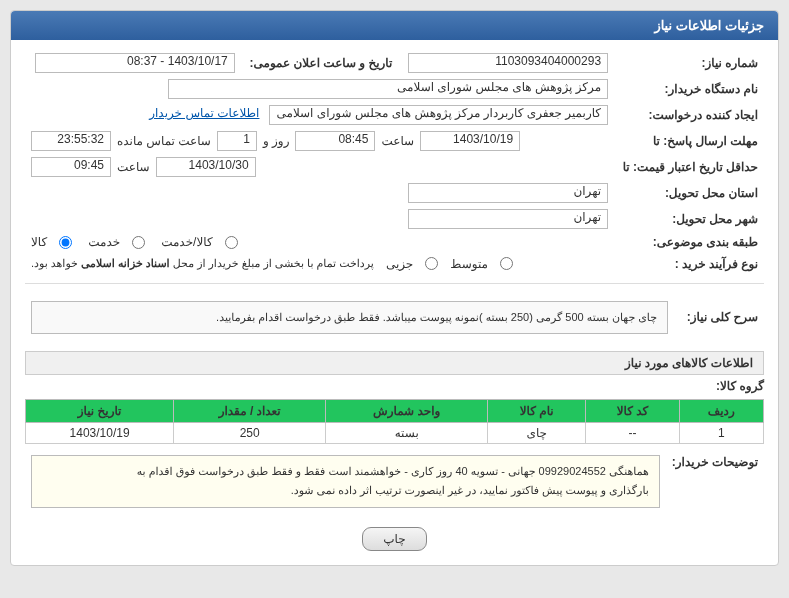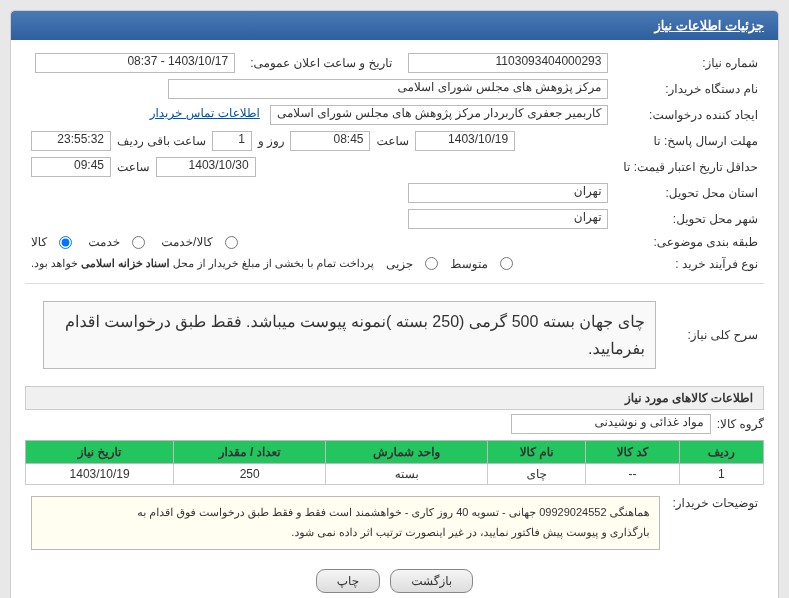--- a/index.html
+++ b/index.html
@@ -22,38 +22,37 @@
       border-radius: 4px;
     }
     .card-header {
       background: linear-gradient(to bottom, #4a7ab5, #2e5f9e);
       color: #fff;
       padding: 7px 14px;
       font-size: 13px;
       font-weight: bold;
       border-radius: 4px 4px 0 0;
       text-align: right;
-      text-decoration: underline;
     }
     .card-body {
       padding: 10px 14px;
     }
     .info-table {
       width: 100%;
       border-collapse: collapse;
       margin-bottom: 8px;
     }
     .info-table td {
       padding: 3px 6px;
       vertical-align: middle;
       font-size: 12px;
     }
     .label-cell {
       color: #333;
-      font-weight: normal;
+      font-weight: bold;
       white-space: nowrap;
       text-align: right;
       width: auto;
     }
     .value-cell {
       text-align: right;
     }
     .value-box {
       border: 1px solid #bbb;
       background: #fff;
@@ -108,23 +107,23 @@
       text-align: right;
       margin: 2px 0;
     }
     .purchase-note span.bold {
       font-weight: bold;
     }
     .sarh-box {
       border: 1px solid #bbb;
       background: #f9f9f9;
       padding: 6px 10px;
-      margin: 6px 12px;
-      text-align: right;
-      font-size: 16px;
+      margin: 6px 0;
+      text-align: right;
+      font-size: 11px;
       line-height: 1.7;
     }
     .section-header {
       background: #f0f0f0;
       border: 1px solid #ccc;
       padding: 4px 10px;
       font-weight: bold;
       font-size: 12px;
       text-align: right;
       margin: 6px 0 4px 0;
@@ -229,21 +228,21 @@
         </tr>
         <tr>
           <td class="label-cell">مهلت ارسال پاسخ: تا</td>
           <td colspan="3">
             <div class="time-row" style="justify-content: flex-end;">
               <span class="value-box value-box-narrow">1403/10/19</span>
               <span>ساعت</span>
               <span class="value-box value-box-small">08:45</span>
               <span>روز و</span>
               <span class="value-box" style="min-width:40px;">1</span>
-              <span>ساعت باقی ردیف</span>
+              <span>ساعت تماس مانده</span>
               <span class="value-box value-box-small">23:55:32</span>
             </div>
           </td>
         </tr>
         <tr>
           <td class="label-cell">حداقل تاریخ اعتبار قیمت: تا</td>
           <td colspan="3">
             <div class="time-row" style="justify-content: flex-end;">
               <span class="value-box value-box-narrow">1403/10/30</span>
               <span>ساعت</span>
@@ -317,21 +316,20 @@
             <div class="sarh-box">چای جهان بسته 500 گرمی (250 بسته )نمونه پیوست میباشد. فقط طبق درخواست اقدام بفرمایید.</div>
           </td>
         </tr>
       </tbody>
         </table>
 
       <div class="section-header">اطلاعات کالاهای مورد نیاز</div>
 
       <div class="group-row">
         <span class="label-cell">گروه کالا:</span>
-        <span class="value-box value-box-medium">مواد غذائی و نوشیدنی</span>
       </div>
 
       <table class="goods-table">
         <thead>
           <tr>
             <th>ردیف</th>
             <th>کد کالا</th>
             <th>نام کالا</th>
             <th>واحد شمارش</th>
             <th>تعداد / مقدار</th>
@@ -358,18 +356,17 @@
             <div class="note-box">
               <span>هماهنگی 09929024552  جهانی  -  تسویه 40 روز کاری - خواهشمند است فقط و فقط طبق درخواست فوق اقدام به</span><br>
               <span>بارگذاری و پیوست پیش فاکتور نمایید، در غیر اینصورت ترتیب اثر داده نمی شود.</span>
             </div>
           </td>
         </tr>
       </tbody>
         </table>
 
       <div class="btn-row">
-        <button class="btn btn-back">بازگشت</button>
         <button class="btn btn-print">چاپ</button>
       </div>
     </div>
   </div>
 </div>
 
 </body></html>

